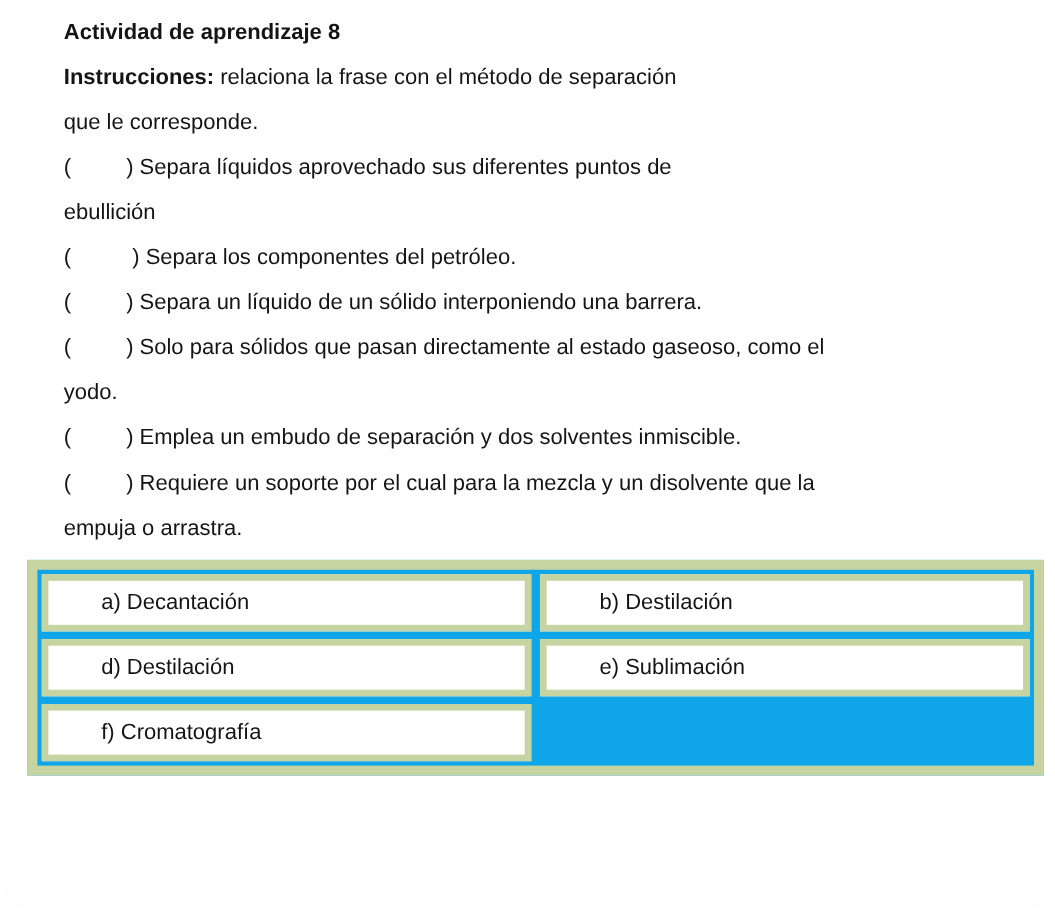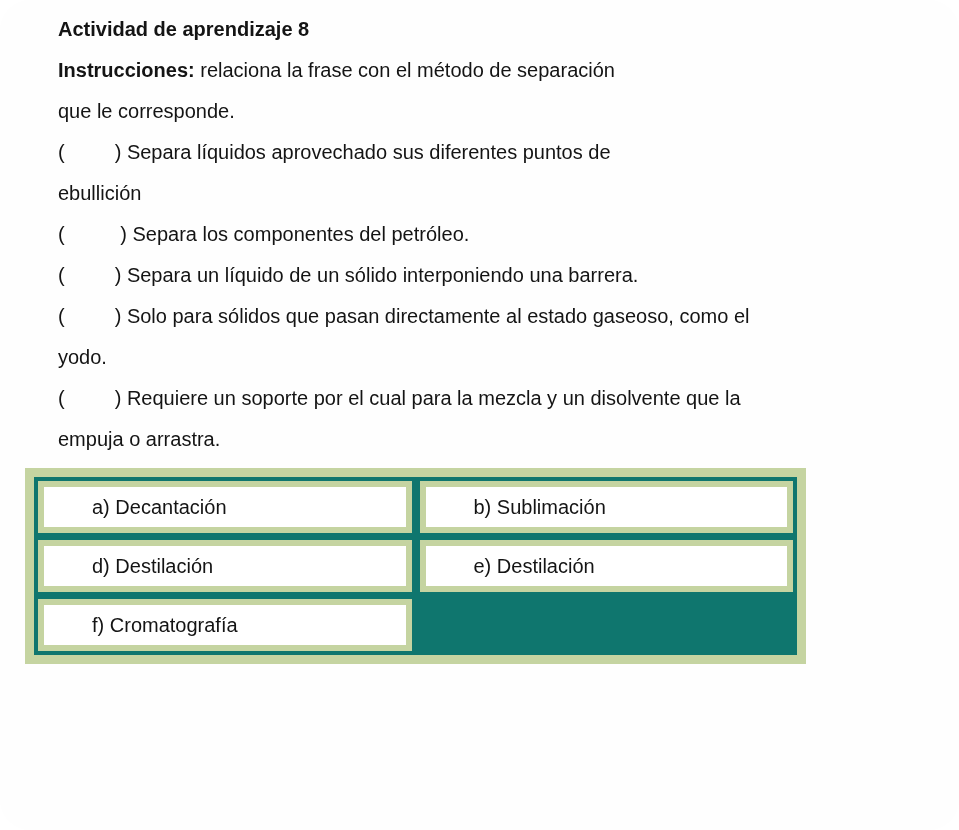--- a/index.html
+++ b/index.html
@@ -29,23 +29,23 @@
     color: var(--text_black, #141414);
   }
   .title {
     font-weight: bold;
   }
   .instructions .label {
     font-weight: bold;
   }
   .answer-table {
     margin: 8px 0 0 25px;
-    width: 781px;
+    width: 924px;
     border: 9px solid var(--table_green, #c5d4a1);
-    background: #0f766e;
+    background: #0ea5e9;
     padding: 4px;
   }
   .answer-grid {
     display: grid;
     grid-template-columns: 1fr 1fr;
     gap: 7px 8px;
   }
   .cell {
     border: 6px solid var(--table_green, #c5d4a1);
     background: #ffffff;
@@ -68,27 +68,28 @@
   <p class="text-block instructions"><span class="label">Instrucciones:</span><span> relaciona la frase con el método de separación
 que le corresponde.</span></p>
 
   <div>
     <p class="text-block q">(         ) Separa líquidos aprovechado sus diferentes puntos de
 ebullición</p>
     <p class="text-block q">(          ) Separa los componentes del petróleo.</p>
     <p class="text-block q">(         ) Separa un líquido de un sólido interponiendo una barrera.</p>
     <p class="text-block q">(         ) Solo para sólidos que pasan directamente al estado gaseoso, como el
 yodo.</p>
+    <p class="text-block q">(         ) Emplea un embudo de separación y dos solventes inmiscible.</p>
     <p class="text-block q">(         ) Requiere un soporte por el cual para la mezcla y un disolvente que la
 empuja o arrastra.</p>
   </div>
 
   <div class="answer-table">
     <div class="answer-grid">
       <div class="cell">a) Decantación</div>
-      <div class="cell">b) Sublimación</div>
+      <div class="cell">b) Destilación</div>
       <div class="cell">d) Destilación</div>
-      <div class="cell">e) Destilación</div>
+      <div class="cell">e) Sublimación</div>
       <div class="cell">f) Cromatografía</div>
     </div>
   </div>
 
 </div>
 
 </body></html>

